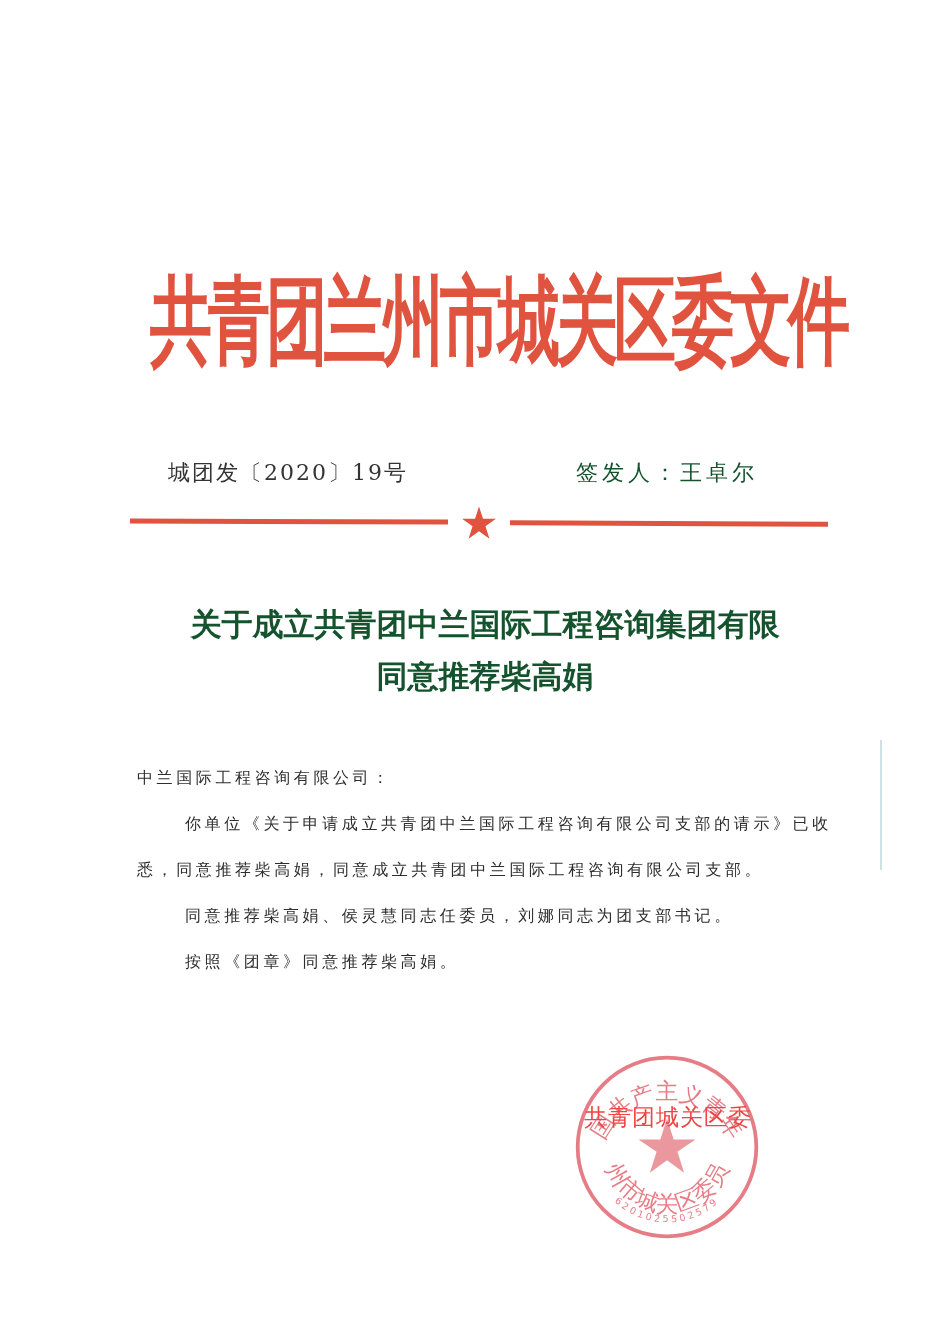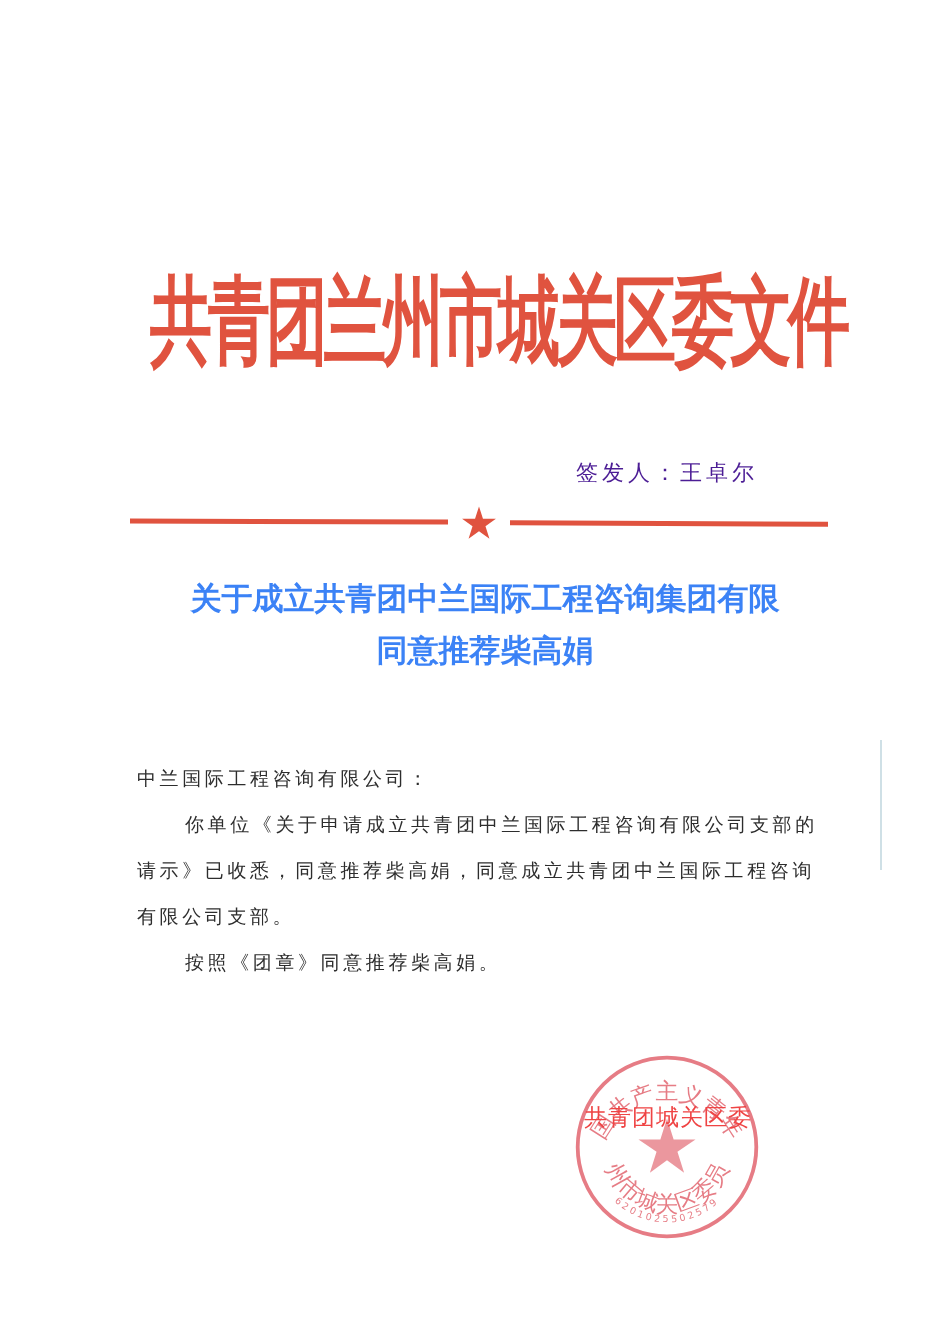--- a/index.html
+++ b/index.html
@@ -23,78 +23,80 @@
       transform: scaleY(1.55);
       transform-origin: center center;
       letter-spacing: -4px;
     }
     .meta-left {
       position: absolute; left: 168px; top: 458px;
       font-size: 22px; letter-spacing: 2px; color: #333;
     }
     .meta-right {
       position: absolute; right: 124px; top: 458px;
-      font-size: 22px; letter-spacing: 4px; color: #4c1d95;
+      font-size: 22px; letter-spacing: 4px; color: #14532d;
     }
     .rule {
       position: absolute; top: 519px; height: 5px; background: #e0533f;
     }
     .rule-left { left: 130px; width: 318px; transform: rotate(0.2deg); }
     .rule-right { left: 510px; width: 318px; transform: rotate(0.3deg); top: 521px; }
     .star {
       position: absolute; left: 461px; top: 505px; width: 36px; height: 36px;
     }
     .title {
-      position: absolute; left: 120px; width: 730px; top: 572px;
+      position: absolute; left: 120px; width: 730px; top: 598px;
       text-align: center;
       font-size: 31px; font-weight: bold; line-height: 52px;
-      color: #3b82f6;
+      color: #14532d;
       letter-spacing: 0px;
     }
     .body-text {
       position: absolute; left: 137px; width: 700px; top: 755px;
-      font-size: 19px; line-height: 46px; color: #2d2d2d;
+      font-size: 16px; line-height: 46px; color: #2d2d2d;
       letter-spacing: 3.6px;
     }
     .body-text p { margin: 0; }
     .indent { text-indent: 48px; }
     .sig {
       position: absolute; left: 584px; top: 1095px;
       font-size: 23px; line-height: 44px; color: #ef4444; letter-spacing: 1px;
       z-index: 2;
     }
     .sig-date { position: absolute; left: 567px; top: 1139px; font-size: 23px; color: #2d2d2d; z-index: 2; letter-spacing: 1px; }
     .seal { position: absolute; left: 572px; top: 1052px; width: 190px; height: 190px; z-index: 1; opacity: 0.85; }
     .edge-mark { position: absolute; right: 0; top: 740px; width: 2px; height: 130px; background: #cfe0e6; }
   </style>
 </head>
 <body>
 
 <div class="page">
 
   <div class="masthead">共青团兰州市城关区委文件</div>
 
+  <div class="meta-left">城团发〔2020〕19号</div>
   <div class="meta-right">
     <span>签发人：</span><span>王卓尔</span>
   </div>
 
   <div class="rule rule-left"></div>
   <svg class="star" viewBox="0 0 100 100">
     <polygon points="50,4 61,38 97,38 68,59 79,94 50,73 21,94 32,59 3,38 39,38" fill="#e0533f"></polygon>
   </svg>
   <div class="rule rule-right"></div>
 
   <div class="title">
     <div>关于成立共青团中兰国际工程咨询集团有限</div>
     <div>同意推荐柴高娟</div>
   </div>
 
   <div class="body-text">
     <p>中兰国际工程咨询有限公司：</p>
     <p class="indent">你单位《关于申请成立共青团中兰国际工程咨询有限公司支部的请示》已收悉，同意推荐柴高娟，同意成立共青团中兰国际工程咨询有限公司支部。</p>
+    <p class="indent">同意推荐柴高娟、侯灵慧同志任委员，刘娜同志为团支部书记。</p>
     <p class="indent">按照《团章》同意推荐柴高娟。</p>
   </div>
 
   <svg class="seal" viewBox="0 0 200 200">
     <defs>
       <path id="arcTop" d="M 30,105 A 72,72 0 0 1 170,105"></path>
       <path id="arcBottom" d="M 35,120 A 68,68 0 0 0 165,120"></path>
       <path id="arcSerial" d="M 38,150 A 80,80 0 0 0 162,150"></path>
     </defs>
     <circle cx="100" cy="100" r="94" fill="none" stroke="#e26670" stroke-width="4"></circle>

